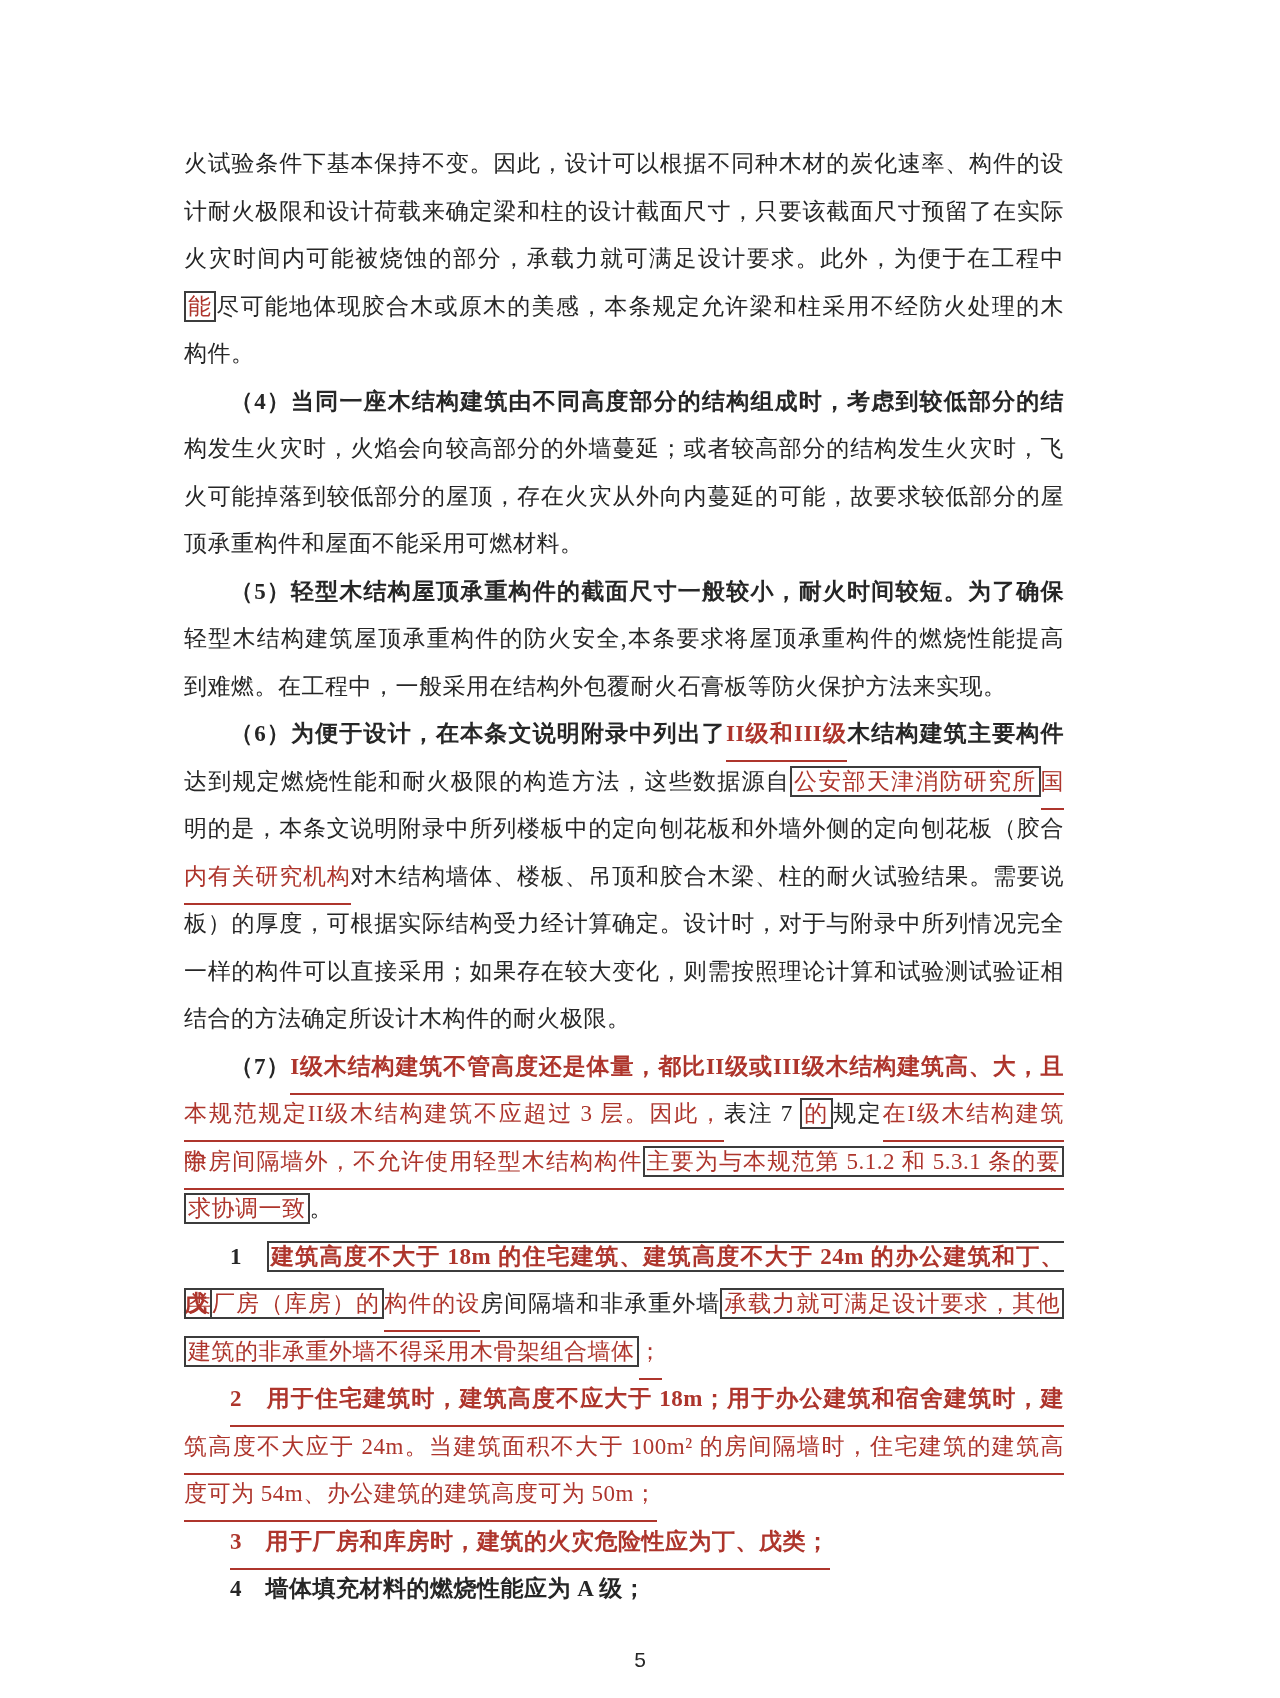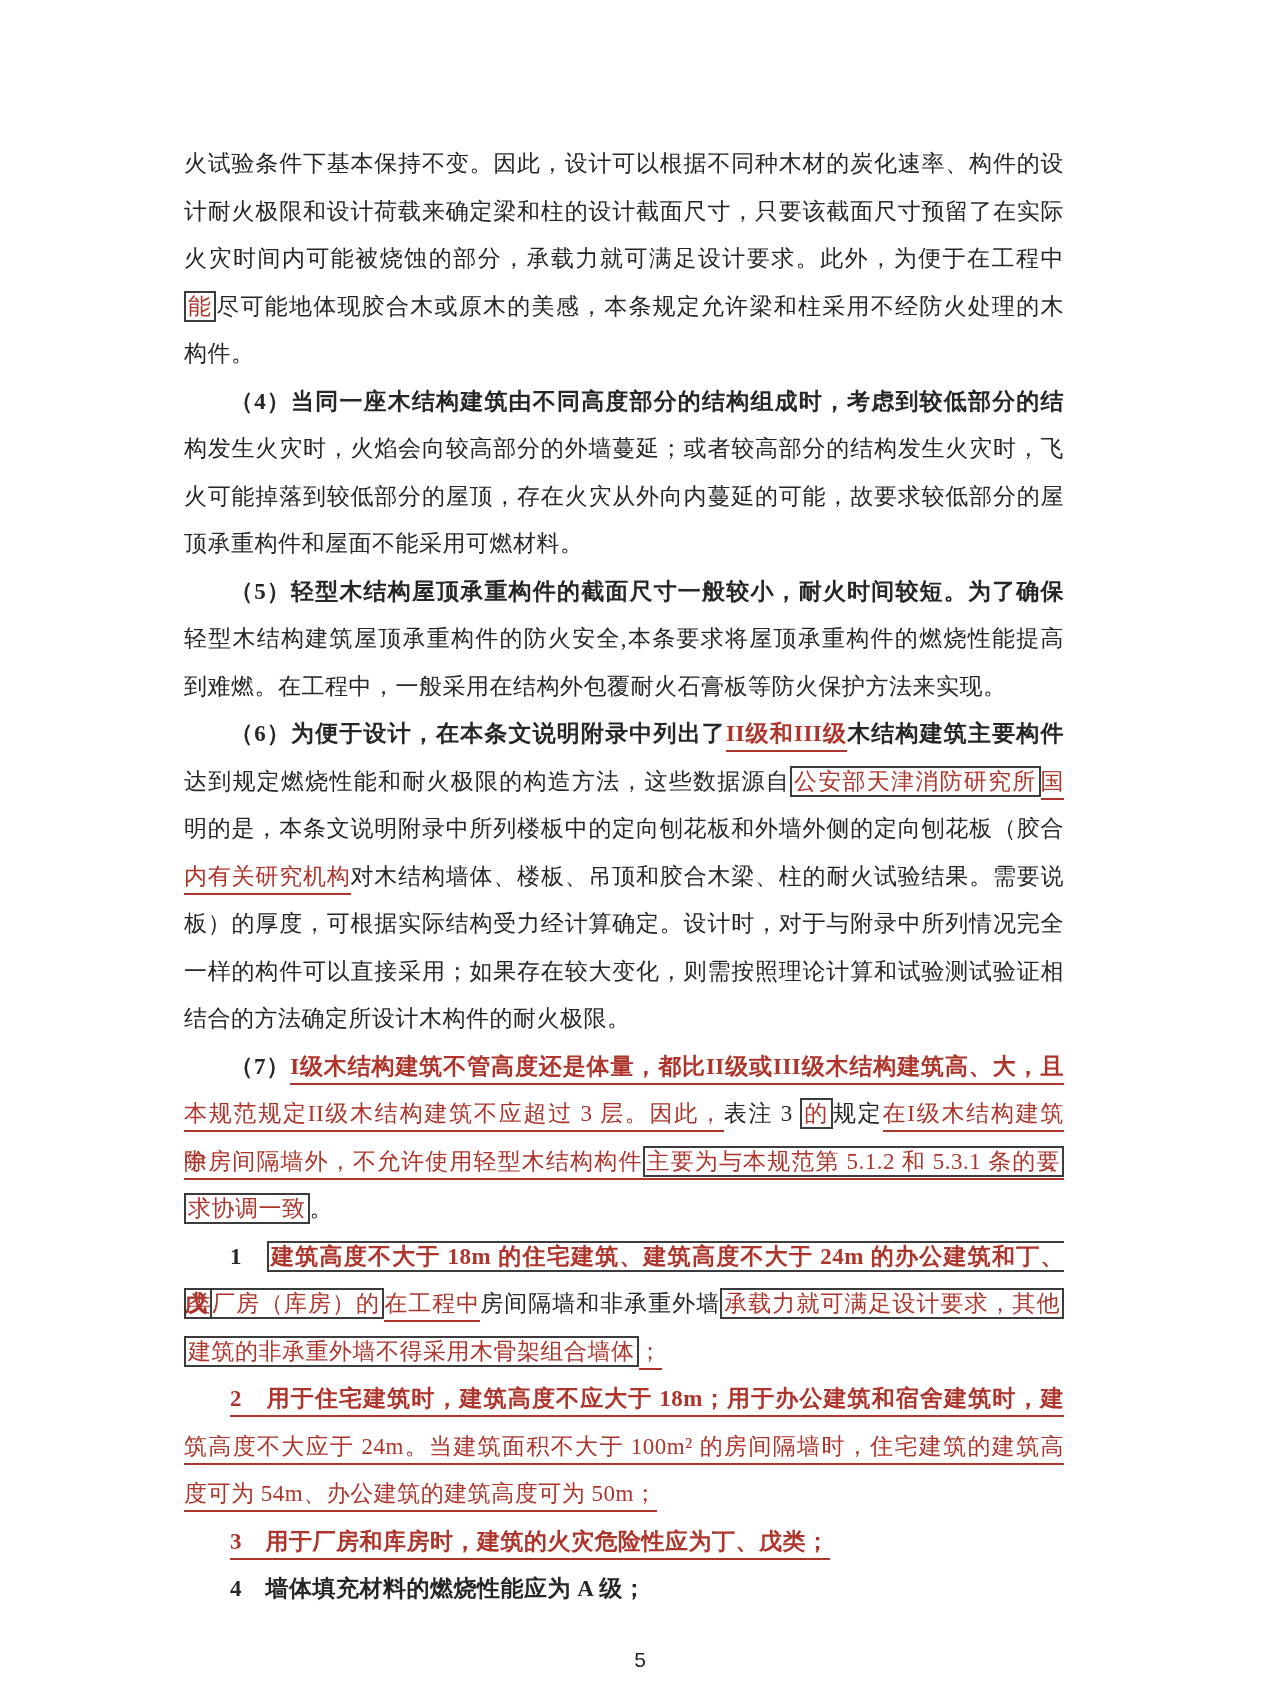--- a/index.html
+++ b/index.html
@@ -36,21 +36,21 @@
   .line.fill {
     text-align: justify;
     text-align-last: justify;
     text-justify: inter-character;
   }
   .line.indent { text-indent: 46px; font-weight: bold; }
   .seg-normal { color: var(--text-color); text-align: center; }
   .seg-ins {
     color: var(--red);
     border-bottom: 2px solid var(--red);
-    padding-bottom: 4px;
+    padding-bottom: 14px;
   }
   .seg-box {
     color: var(--red);
     border: 2px solid var(--box-border);
     padding: 1px 2px;
   }
   .page-number {
     position: absolute;
     left: 0; right: 0;
     top: 1648px;
@@ -78,25 +78,25 @@
       <div class="line fill"><span class="seg-normal">轻型木结构建筑屋顶承重构件的防火安全,本条要求将屋顶承重构件的燃烧性能提高</span></div>
       <div class="line"><span class="seg-normal">到难燃。在工程中，一般采用在结构外包覆耐火石膏板等防火保护方法来实现。</span></div>
       <div class="line fill indent"><span class="seg-normal">（6）为便于设计，在本条文说明附录中列出了</span><span class="seg-ins">II级和III级</span><span class="seg-normal">木结构建筑主要构件</span></div>
       <div class="line fill"><span class="seg-normal">达到规定燃烧性能和耐火极限的构造方法，这些数据源自</span><span class="seg-box">公安部天津消防研究所</span><span class="seg-ins">国</span></div>
       <div class="line fill"><span class="seg-normal">明的是，本条文说明附录中所列楼板中的定向刨花板和外墙外侧的定向刨花板（胶合</span></div>
       <div class="line fill"><span class="seg-ins">内有关研究机构</span><span class="seg-normal">对木结构墙体、楼板、吊顶和胶合木梁、柱的耐火试验结果。需要说</span></div>
       <div class="line fill"><span class="seg-normal">板）的厚度，可根据实际结构受力经计算确定。设计时，对于与附录中所列情况完全</span></div>
       <div class="line fill"><span class="seg-normal">一样的构件可以直接采用；如果存在较大变化，则需按照理论计算和试验测试验证相</span></div>
       <div class="line"><span class="seg-normal">结合的方法确定所设计木构件的耐火极限。</span></div>
       <div class="line fill indent"><span class="seg-normal">（7）</span><span class="seg-ins">I级木结构建筑不管高度还是体量，都比II级或III级木结构建筑高、大，且</span></div>
-      <div class="line fill"><span class="seg-ins">本规范规定II级木结构建筑不应超过 3 层。因此，</span><span class="seg-normal">表注 3 </span><span class="seg-box">的</span><span class="seg-normal">规定</span><span class="seg-ins">在I级木结构建筑中，</span></div>
+      <div class="line fill"><span class="seg-ins">本规范规定II级木结构建筑不应超过 3 层。因此，</span><span class="seg-normal">表注 7 </span><span class="seg-box">的</span><span class="seg-normal">规定</span><span class="seg-ins">在I级木结构建筑中，</span></div>
       <div class="line fill"><span class="seg-ins">除房间隔墙外，不允许使用轻型木结构构件</span><span class="seg-box">主要为与本规范第 5.1.2 和 5.3.1 条的要</span></div>
       <div class="line"><span class="seg-box">求协调一致</span><span class="seg-normal">。</span></div>
       <div class="line fill indent"><span class="seg-normal">1　</span><span class="seg-box">建筑高度不大于 18m 的住宅建筑、建筑高度不大于 24m 的办公建筑和丁、戊</span></div>
-      <div class="line fill"><span class="seg-box">类厂房（库房）的</span><span class="seg-ins">在工程中</span><span class="seg-normal">房间隔墙和非承重外墙</span><span class="seg-box">承载力就可满足设计要求，其他</span></div>
+      <div class="line fill"><span class="seg-box">类厂房（库房）的</span><span class="seg-ins">构件的设</span><span class="seg-normal">房间隔墙和非承重外墙</span><span class="seg-box">承载力就可满足设计要求，其他</span></div>
       <div class="line"><span class="seg-box">建筑的非承重外墙不得采用木骨架组合墙体</span><span class="seg-ins">；</span></div>
       <div class="line fill indent"><span class="seg-ins">2　用于住宅建筑时，建筑高度不应大于 18m；用于办公建筑和宿舍建筑时，建</span></div>
       <div class="line fill"><span class="seg-ins">筑高度不大应于 24m。当建筑面积不大于 100m² 的房间隔墙时，住宅建筑的建筑高</span></div>
       <div class="line"><span class="seg-ins">度可为 54m、办公建筑的建筑高度可为 50m；</span></div>
       <div class="line indent"><span class="seg-ins">3　用于厂房和库房时，建筑的火灾危险性应为丁、戊类；</span></div>
       <div class="line indent"><span class="seg-normal">4　墙体填充材料的燃烧性能应为 A 级；</span></div>
     </div>
   <div class="page-number">5</div>
 </div>
 

